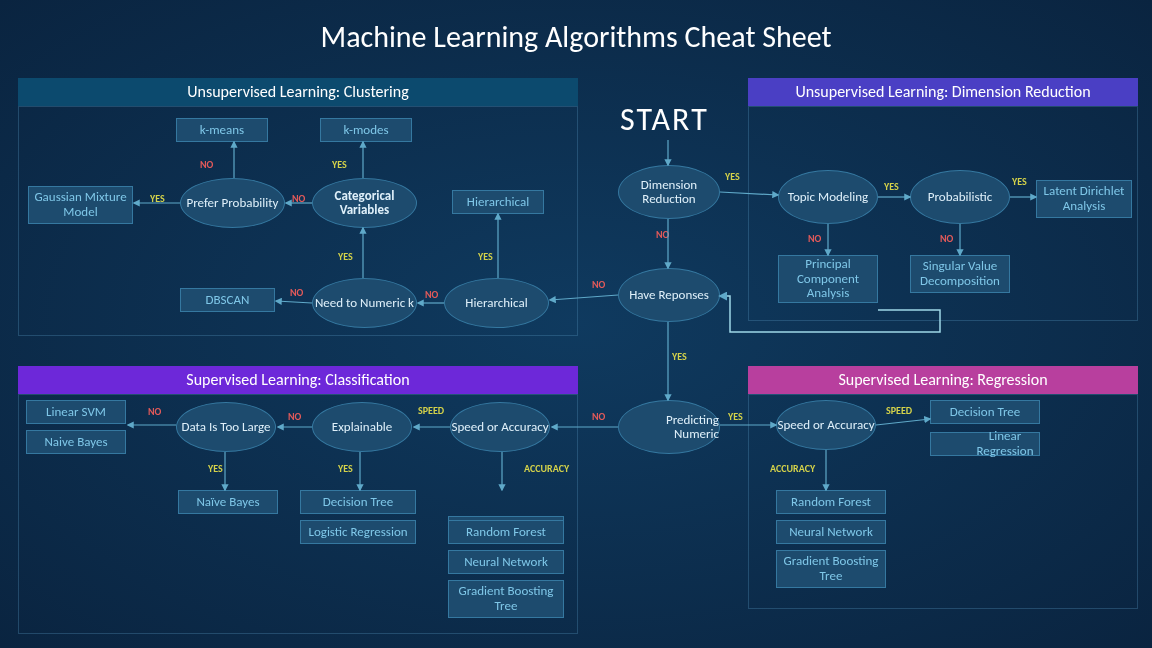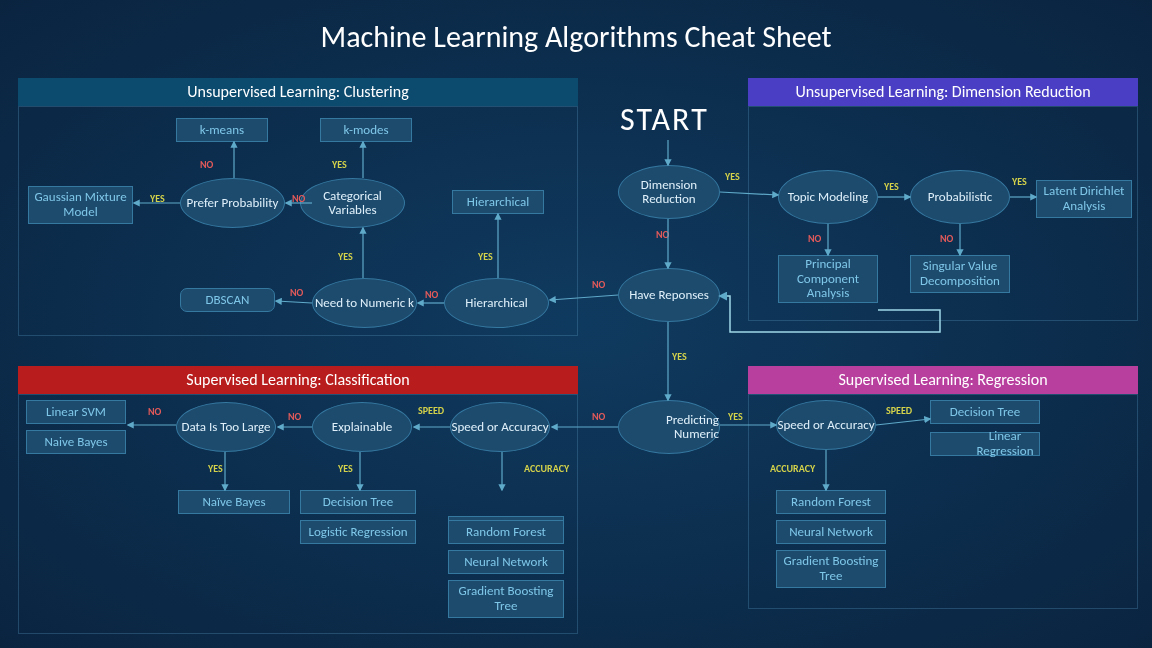--- a/index.html
+++ b/index.html
@@ -23,21 +23,21 @@
   .section-header {
     position: absolute;
     height: 28px;
     line-height: 28px;
     text-align: center;
     font-size: 16px;
     color: #ffffff;
   }
   .hdr-teal    { background: #0c4a6e; }
   .hdr-purple  { background: #4a3fc4; }
-  .hdr-olive   { background: #b91c1c; }
+  .hdr-olive   { background: #6d28d9; }
   .hdr-magenta { background: #b83f9e; }
 
   .section-box {
     position: absolute;
     border: 1px solid rgba(80,140,180,0.35);
     background: rgba(0,0,0,0.0);
   }
 
   .node-ellipse {
     position: absolute;
@@ -105,44 +105,44 @@
 <div class="section-box" style="left:18px;  top:106px; width:560px; height:230px;"></div>
 <div class="section-box" style="left:748px; top:106px; width:390px; height:215px;"></div>
 <div class="section-box" style="left:18px;  top:394px; width:560px; height:240px;"></div>
 <div class="section-box" style="left:748px; top:394px; width:390px; height:215px;"></div>
 
 <div class="node-ellipse" style="left:618px; top:165px; width:102px; height:54px;">Dimension Reduction</div>
 <div class="node-ellipse" style="left:618px; top:268px; width:102px; height:54px;">Have Reponses</div>
 <div class="node-ellipse" style="left:618px; top:400px; width:102px; height:54px;text-align:right;">Predicting Numeric</div>
 
 <div class="node-ellipse" style="left:180px; top:178px; width:105px; height:50px;">Prefer Probability</div>
-<div class="node-ellipse" style="left:300px; top:178px; width:105px; height:50px;">Categorical Variables</div>
+<div class="node-ellipse" style="left:312px; top:178px; width:105px; height:50px;font-weight:bold;">Categorical Variables</div>
 <div class="node-ellipse" style="left:312px; top:278px; width:105px; height:50px;">Need to Numeric k</div>
 <div class="node-ellipse" style="left:444px; top:278px; width:105px; height:50px;">Hierarchical</div>
 
 <div class="node-rect" style="left:176px; top:118px; width:92px;  height:24px;">k-means</div>
 <div class="node-rect" style="left:320px; top:118px; width:92px;  height:24px;">k-modes</div>
 <div class="node-rect" style="left:28px;  top:186px; width:105px; height:38px;">Gaussian Mixture Model</div>
-<div class="node-rect" style="left:180px; top:288px; width:95px;  height:24px;border-radius:7px;">DBSCAN</div>
+<div class="node-rect" style="left:180px; top:288px; width:95px;  height:24px;">DBSCAN</div>
 <div class="node-rect" style="left:452px; top:190px; width:92px;  height:24px;">Hierarchical</div>
 
 <div class="node-ellipse" style="left:778px; top:170px; width:100px; height:54px;">Topic Modeling</div>
 <div class="node-ellipse" style="left:910px; top:170px; width:100px; height:54px;">Probabilistic</div>
 
 <div class="node-rect" style="left:1036px; top:180px; width:96px; height:38px;">Latent Dirichlet Analysis</div>
 <div class="node-rect" style="left:778px;  top:255px; width:100px; height:48px;">Principal Component Analysis</div>
 <div class="node-rect" style="left:910px;  top:255px; width:100px; height:38px;">Singular Value Decomposition</div>
 
 <div class="node-ellipse" style="left:176px; top:402px; width:100px; height:50px;">Data Is Too Large</div>
 <div class="node-ellipse" style="left:312px; top:402px; width:100px; height:50px;">Explainable</div>
 <div class="node-ellipse" style="left:450px; top:402px; width:100px; height:50px;">Speed or Accuracy</div>
 
 <div class="node-rect" style="left:26px;  top:400px; width:100px; height:24px;">Linear SVM</div>
 <div class="node-rect" style="left:26px;  top:430px; width:100px; height:24px;">Naive Bayes</div>
-<div class="node-rect" style="left:178px; top:490px; width:112px; height:24px;">Naïve Bayes</div>
+<div class="node-rect" style="left:178px; top:490px; width:100px; height:24px;">Naïve Bayes</div>
 <div class="node-rect" style="left:300px; top:490px; width:116px; height:24px;">Decision Tree</div>
 <div class="node-rect" style="left:300px; top:520px; width:116px; height:24px;">Logistic Regression</div>
 <div class="node-rect" style="left:448px; top:516px; width:116px; height:24px;">Kernel SVM</div>
 <div class="node-rect" style="left:448px; top:520px; width:116px; height:24px;">Random Forest</div>
 <div class="node-rect" style="left:448px; top:550px; width:116px; height:24px;">Neural Network</div>
 <div class="node-rect" style="left:448px; top:580px; width:116px; height:38px;">Gradient Boosting Tree</div>
 
 <div class="node-ellipse" style="left:776px; top:400px; width:100px; height:50px;">Speed or Accuracy</div>
 
 <div class="node-rect" style="left:930px; top:400px; width:110px; height:24px;">Decision Tree</div>

